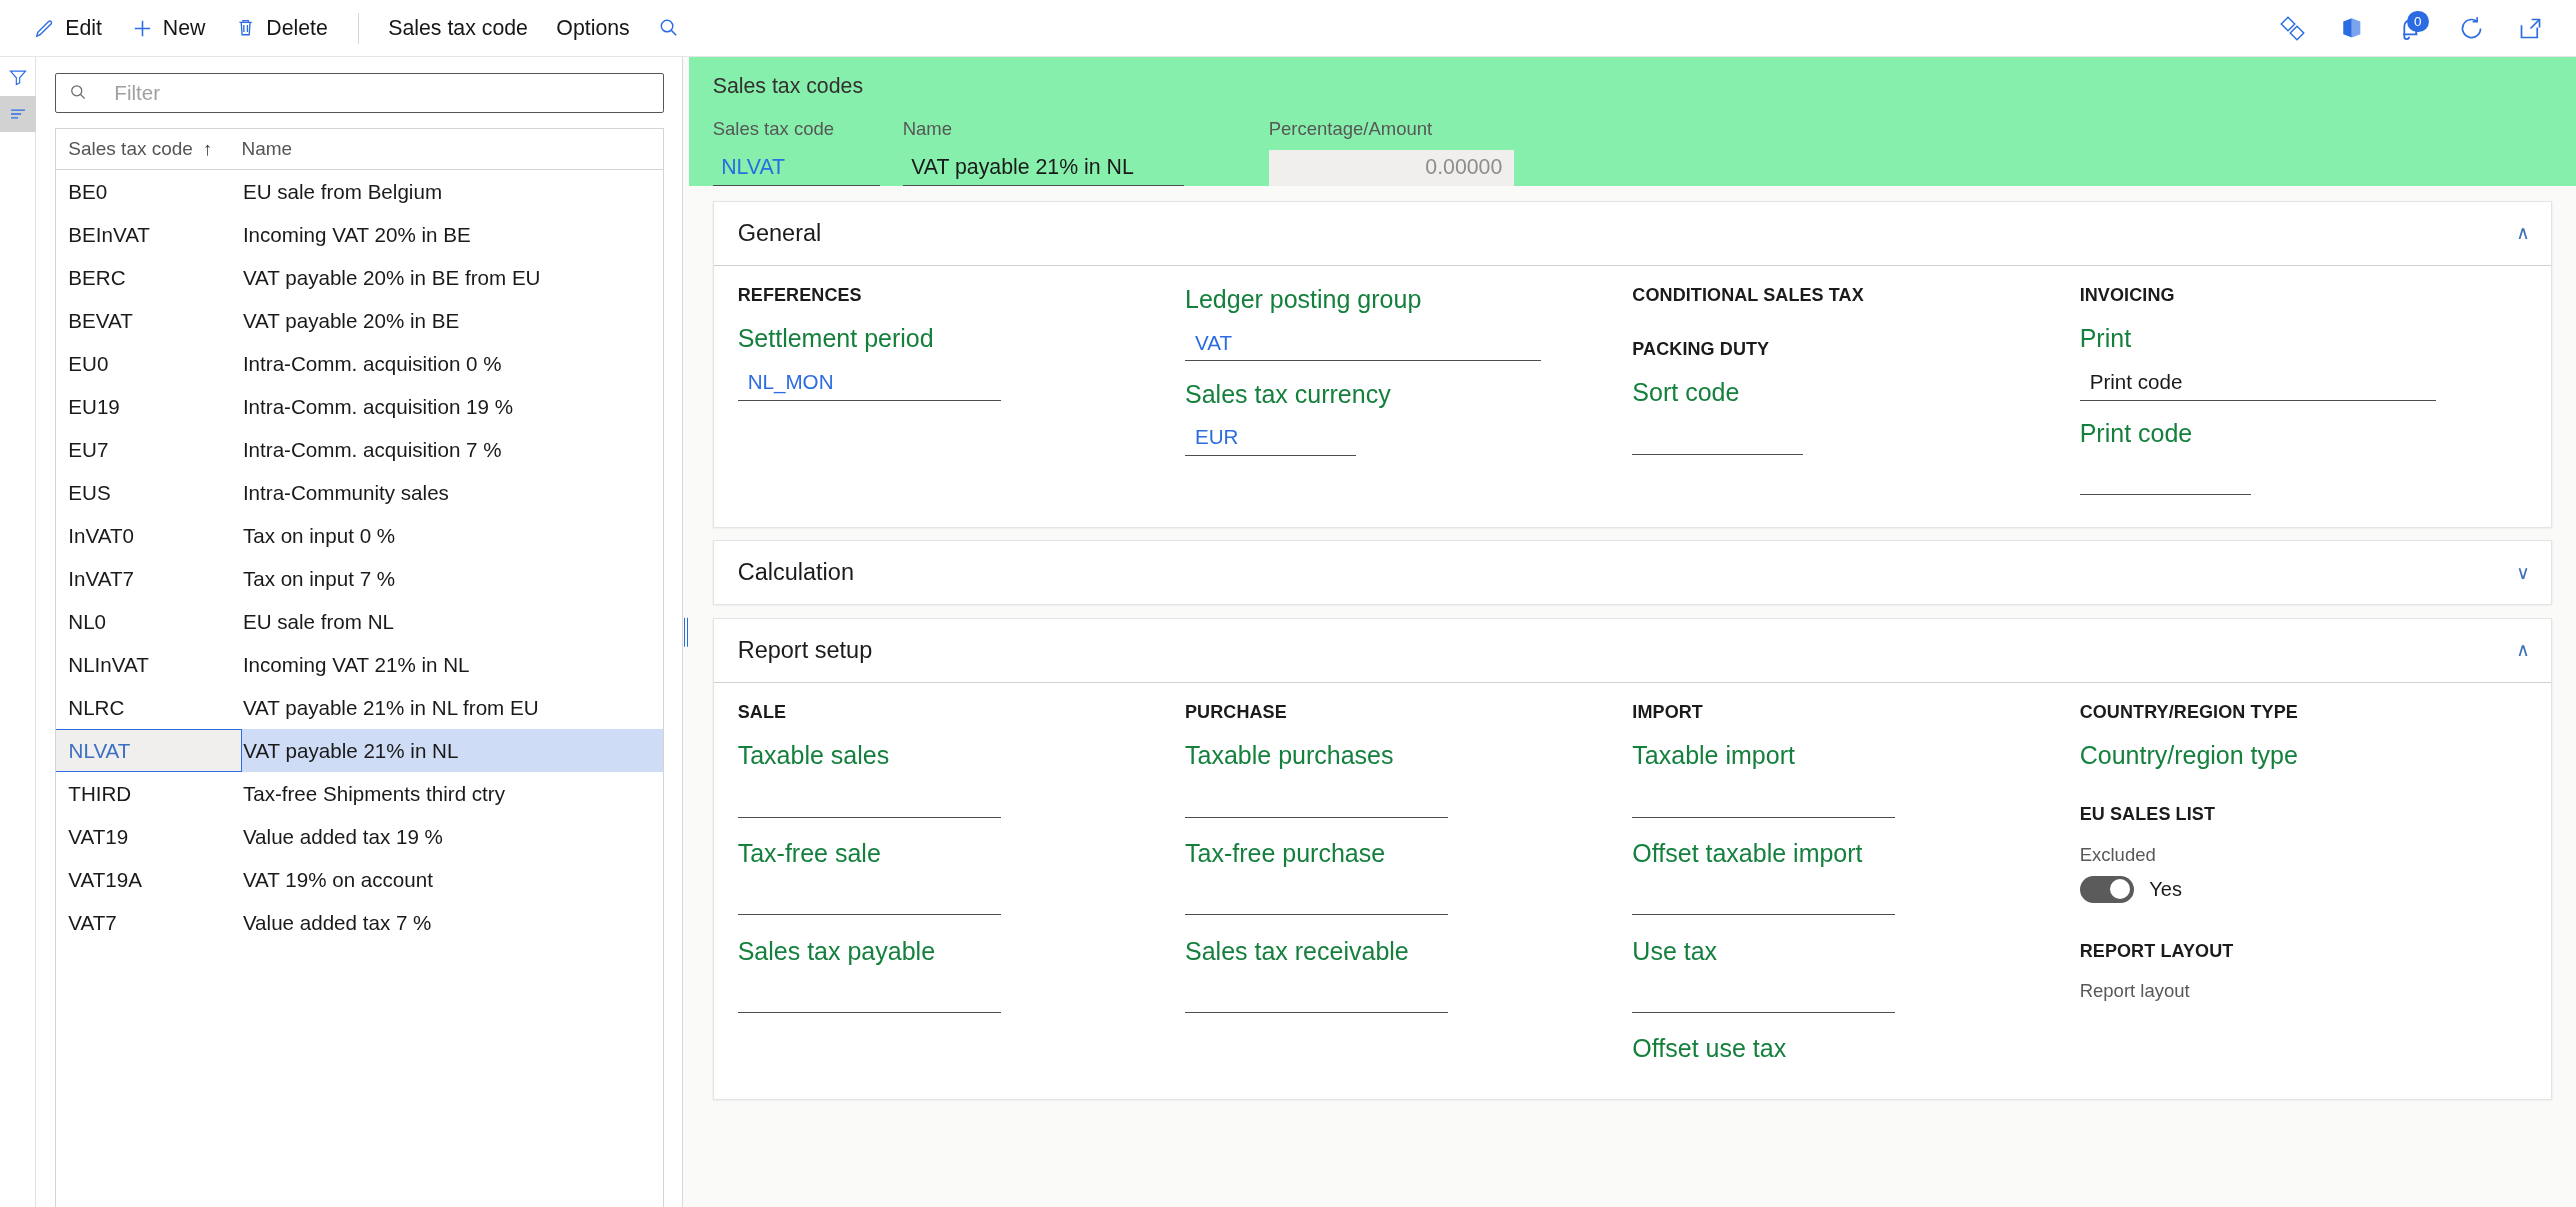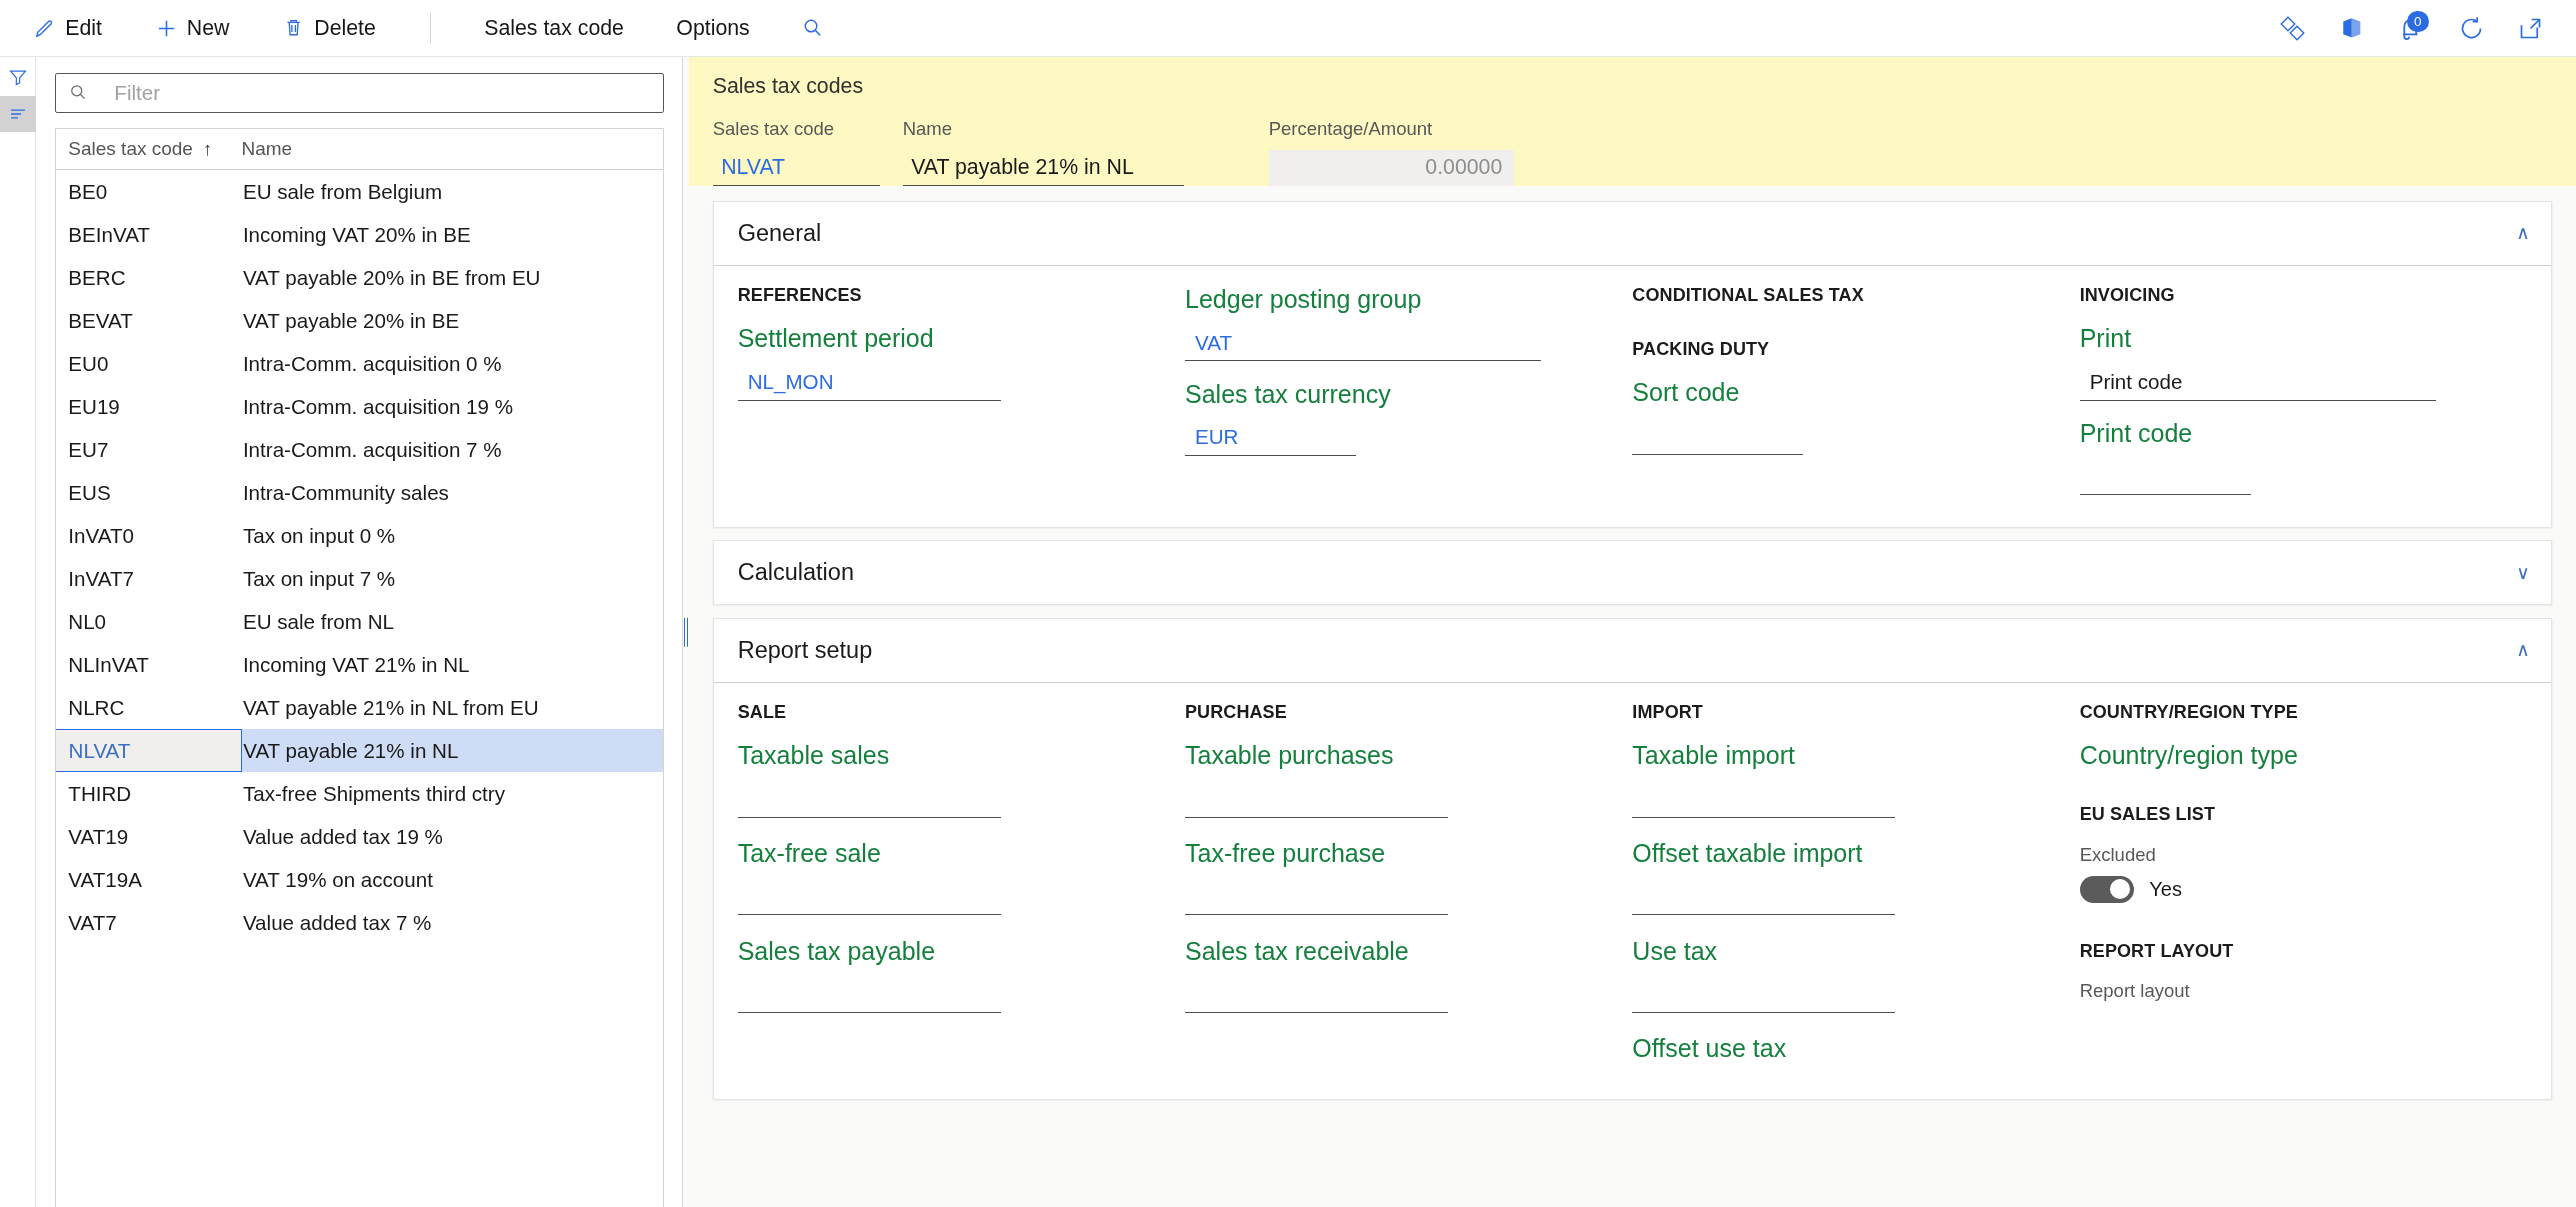--- a/index.html
+++ b/index.html
@@ -11,21 +11,20 @@
   }
   .app { width: 2576px; height: 1207px; display: flex; flex-direction: column; background:#fff; }
 
   
   .cmdbar {
     height: 57px; flex: 0 0 57px;
     display: flex; align-items: center;
     background: #ffffff;
     border-bottom: 0.7px solid #e6e6e6;
     padding: 0 18.5px 0 18.5px;
-    gap: 24px;
   }
   .cmd-item {
     display: flex; align-items: center; gap: 8.5px;
     height: 40px; padding: 0 14.2px;
     font-size: 21.3px; color: #171717; cursor: pointer;
     white-space: nowrap;
   }
   .cmd-ico { display:inline-flex; align-items:center; justify-content:center; width:24px; height:24px; color:#2b579a; }
   .cmd-ico svg { display:block; }
   .cmd-sep { width:0.7px; height:31px; background:#d6d6d6; margin: 0 15.7px; }
@@ -82,21 +81,21 @@
     color:#3b6fc4; margin-left:-0.7px; width: 187px;
   }
 
   
   .splitter { width:5.7px; flex:0 0 5.7px; background:#fafaf9; position:relative; cursor:col-resize; }
   .splitter .grip { position:absolute; left:0.7px; top:50%; transform:translateY(-50%); width:4.3px; height:28.5px;
       background: repeating-linear-gradient(90deg,#2b6ce3 0 1.4px, transparent 1.4px 2.8px); }
 
   
   .detail { flex: 1 1 auto; min-width:0; display:flex; flex-direction:column; background:#fafaf9; overflow:hidden;}
-  .detail-head { padding: 17px 24px 0 24px; background:#fef9c3; }
+  .detail-head { padding: 17px 24px 0 24px; background:#86efac; }
   .page-title { font-size: 21.3px; color:#323130; margin-bottom: 18.5px; }
   .headfields { display:flex; gap: 0; }
   .fgrp { display:flex; flex-direction:column; }
   .fgrp .lbl { font-size: 18.5px; color:#575757; margin-bottom: 10px; }
   .fval {
     font-size: 21.3px; color:#1a1a1a; height: 36px;
     display:flex; align-items:center; padding-left: 8.5px;
     border-bottom: 1.1px solid #4d4d4d;
   }
   .fval.link { color:#2b6ce3; }

